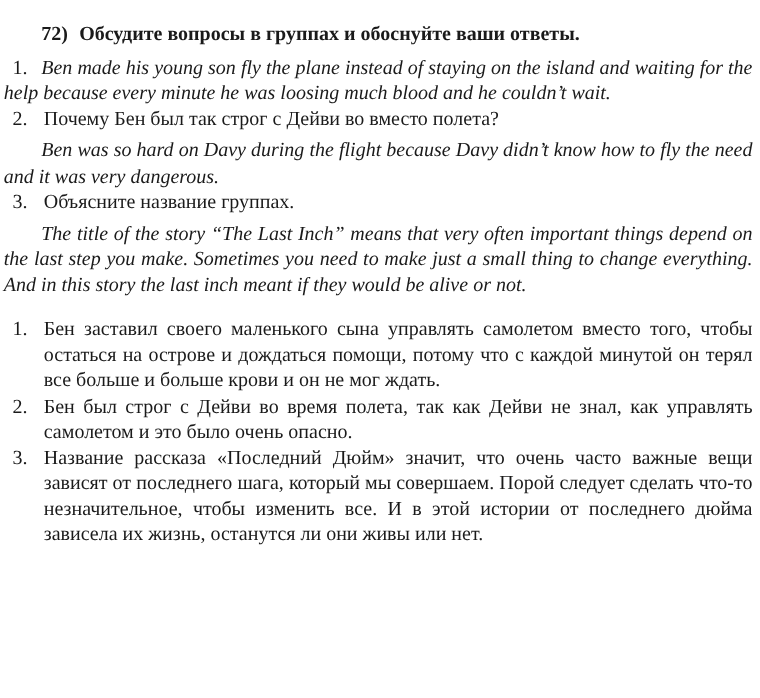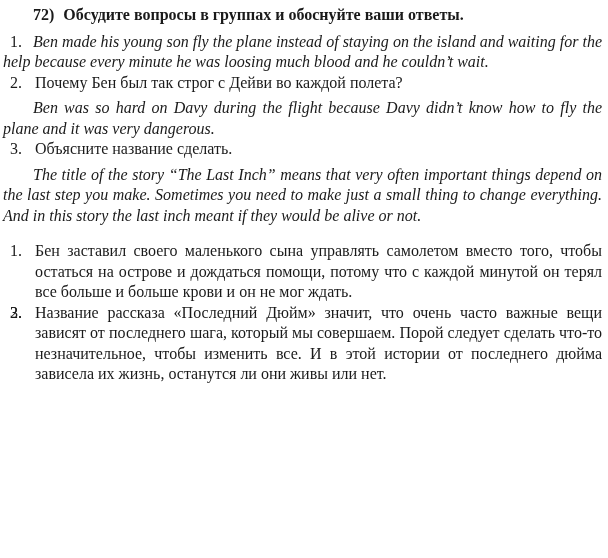--- a/index.html
+++ b/index.html
@@ -4,21 +4,21 @@
 <style>
   html, body {
     margin: 0;
     padding: 0;
     background: #ffffff;
   }
   .page {
     width: 608px;
     height: 558px;
     box-sizing: border-box;
-    padding: 5px 6px 0 3px;
+    padding: 18px 6px 0 3px;
     background: #ffffff;
     color: #1a1a1a;
     font-family: "Liberation Serif", "DejaVu Serif", serif;
     font-size: 16px;
     line-height: 20.5px;
     overflow: hidden;
   }
   .title {
     font-weight: bold;
     padding-left: 30px;
@@ -59,41 +59,42 @@
 
   <div class="qa-section">
 
     <div class="item">
       <span class="num">1.</span>
     </div>
     <p class="answer">Ben made his young son fly the plane instead of staying on the island and waiting for the help because every minute he was loosing much blood and he couldn’t wait.</p>
 
     <div class="item">
       <span class="num">2.</span>
-      <span>Почему Бен был так строг с Дейви во каждой полета?</span>
+      <span>Почему Бен был так строг с Дейви во вместо полета?</span>
     </div>
-    <p class="answer">Ben was so hard on Davy during the flight because Davy didn’t know how to fly the plane and it was very dangerous.</p>
+    <p class="answer">Ben was so hard on Davy during the flight because Davy didn’t know how to fly the need and it was very dangerous.</p>
 
     <div class="item">
       <span class="num">3.</span>
-      <span>Объясните название сделать.</span>
+      <span>Объясните название группах.</span>
     </div>
     <p class="answer">The title of the story “The Last Inch” means that very often important things depend on the last step you make. Sometimes you need to make just a small thing to change everything. And in this story the last inch meant if they would be alive or not.</p>
 
   </div>
 
   <div class="answers-ru">
 
     <div class="item">
       <span class="num">1.</span>
       <span>Бен заставил своего маленького сына управлять самолетом вместо того, чтобы остаться на острове и дождаться помощи, потому что с каждой минутой он терял все больше и больше крови и он не мог ждать.</span>
     </div>
 
     <div class="item">
       <span class="num">2.</span>
+      <span>Бен был строг с Дейви во время полета, так как Дейви не знал, как управлять самолетом и это было очень опасно.</span>
     </div>
 
     <div class="item">
       <span class="num">3.</span>
       <span>Название рассказа «Последний Дюйм» значит, что очень часто важные вещи зависят от последнего шага, который мы совершаем. Порой следует сделать что-то незначительное, чтобы изменить все. И в этой истории от последнего дюйма зависела их жизнь, останутся ли они живы или нет.</span>
     </div>
 
   </div>
 
 </div>

